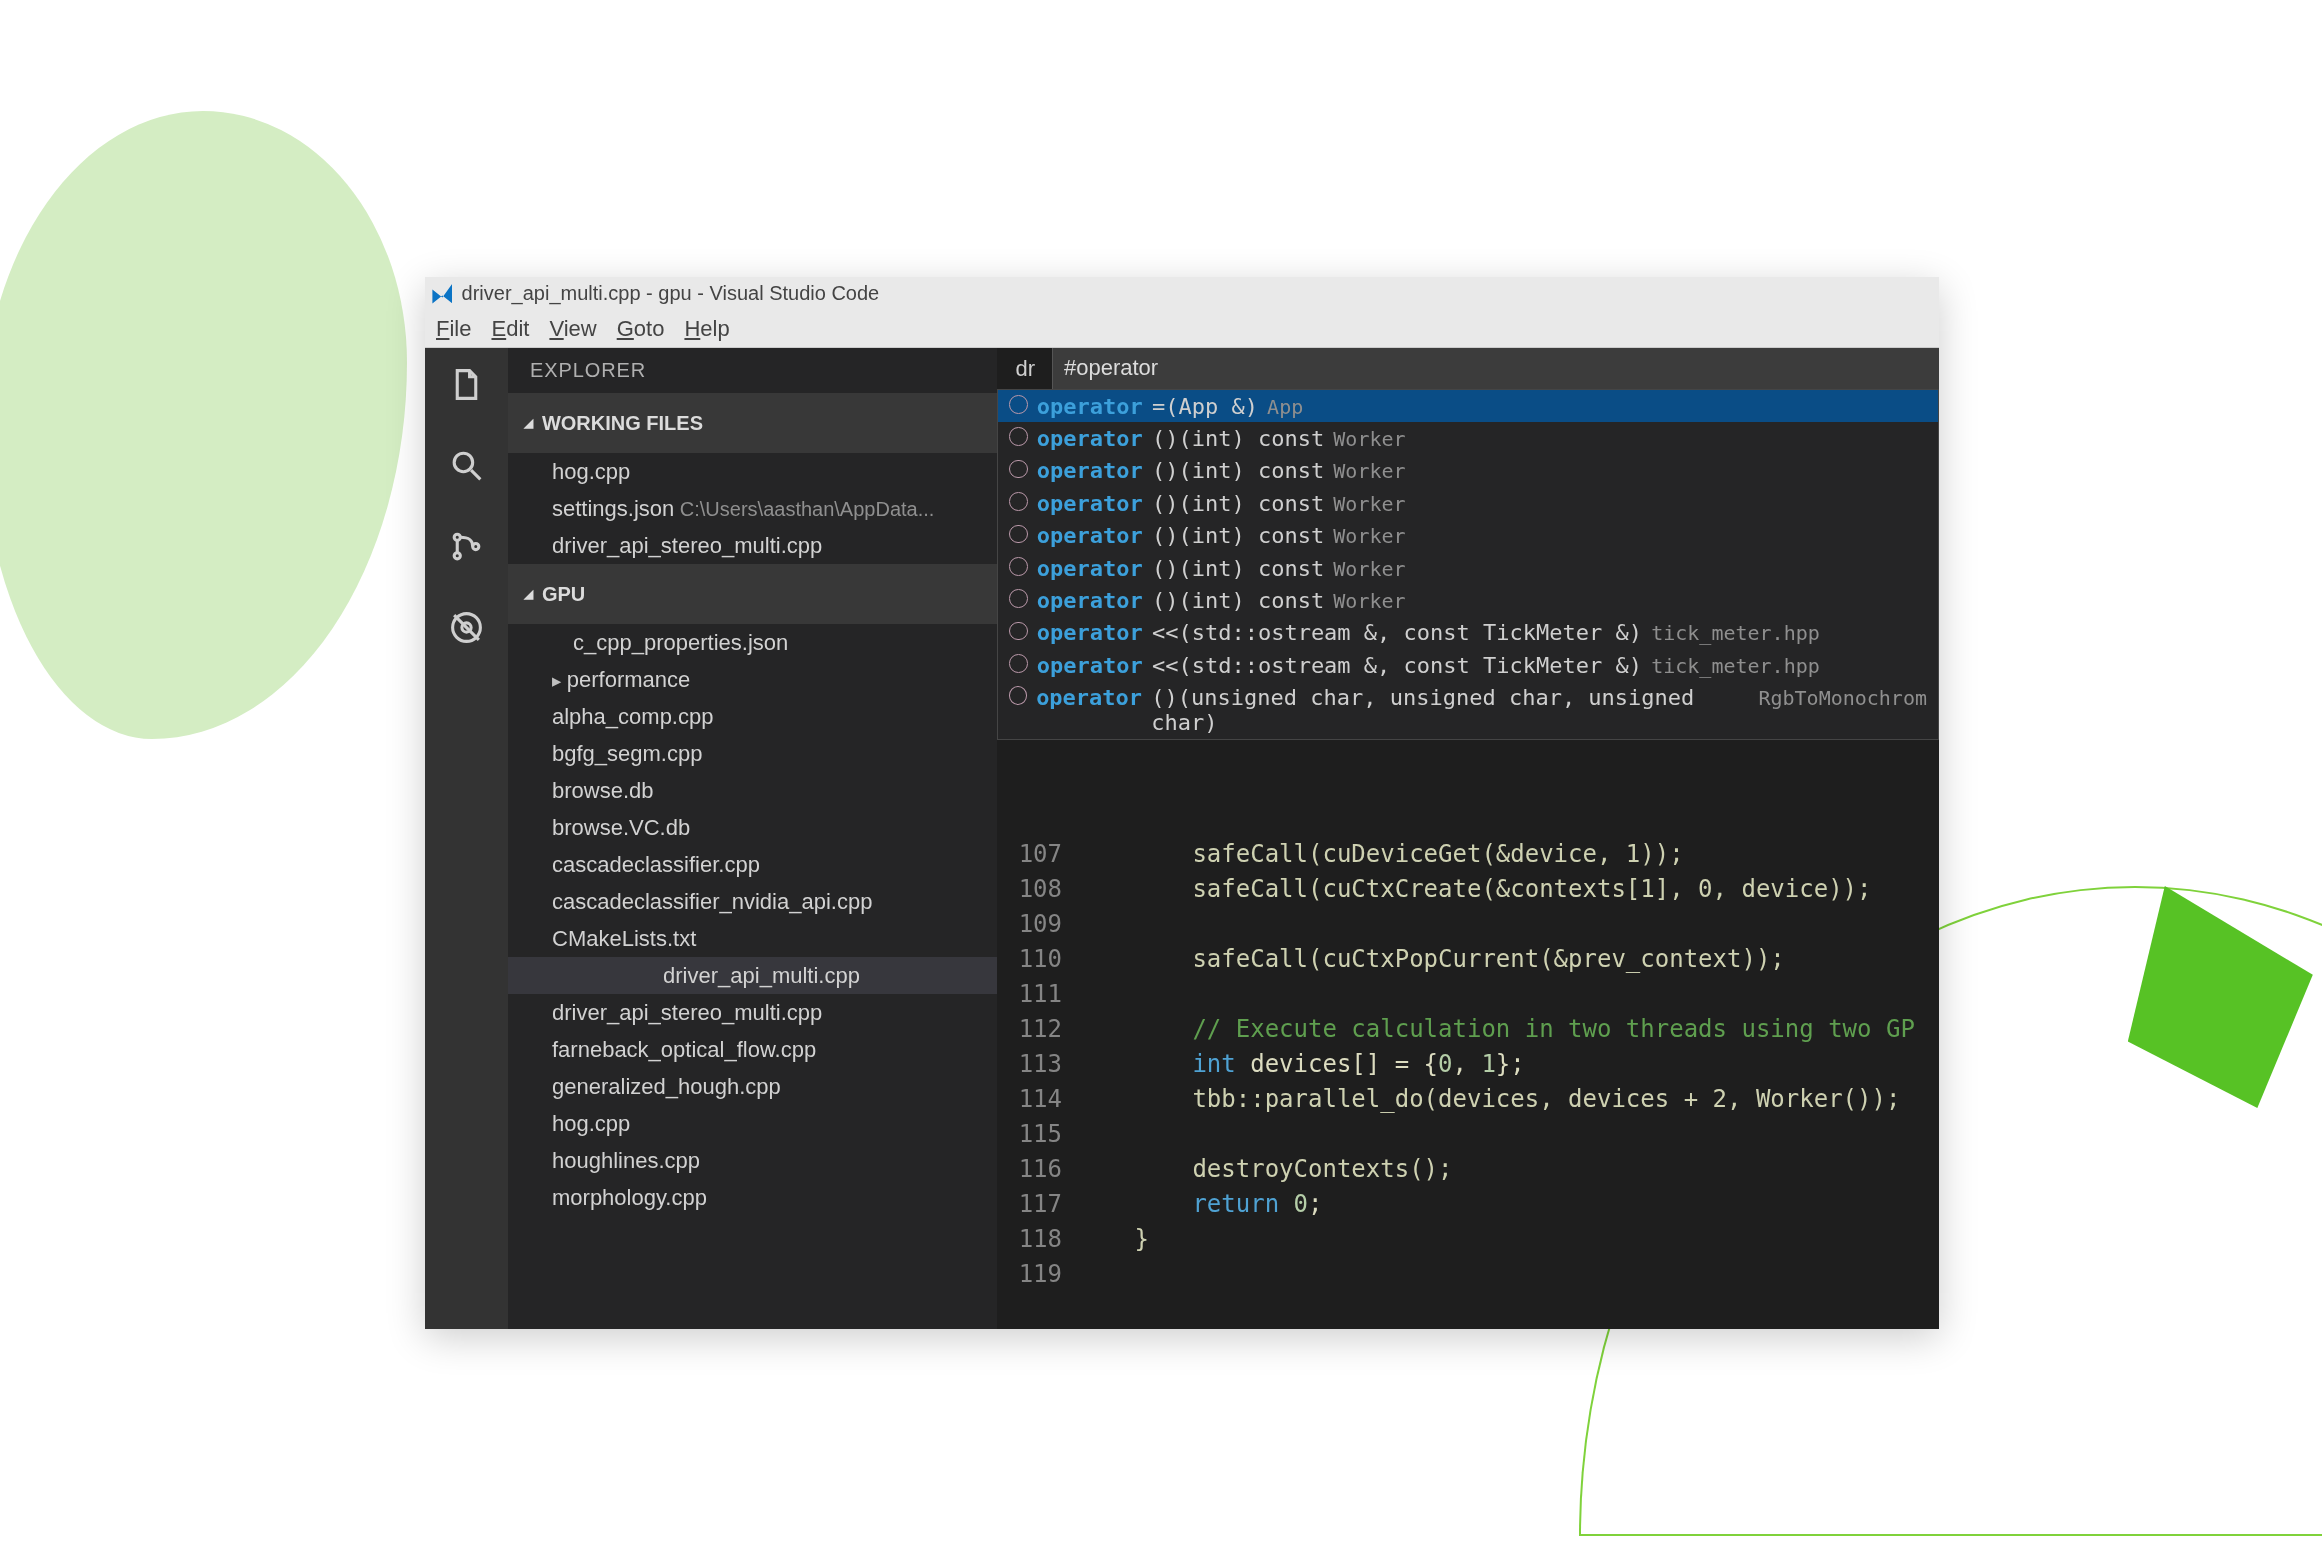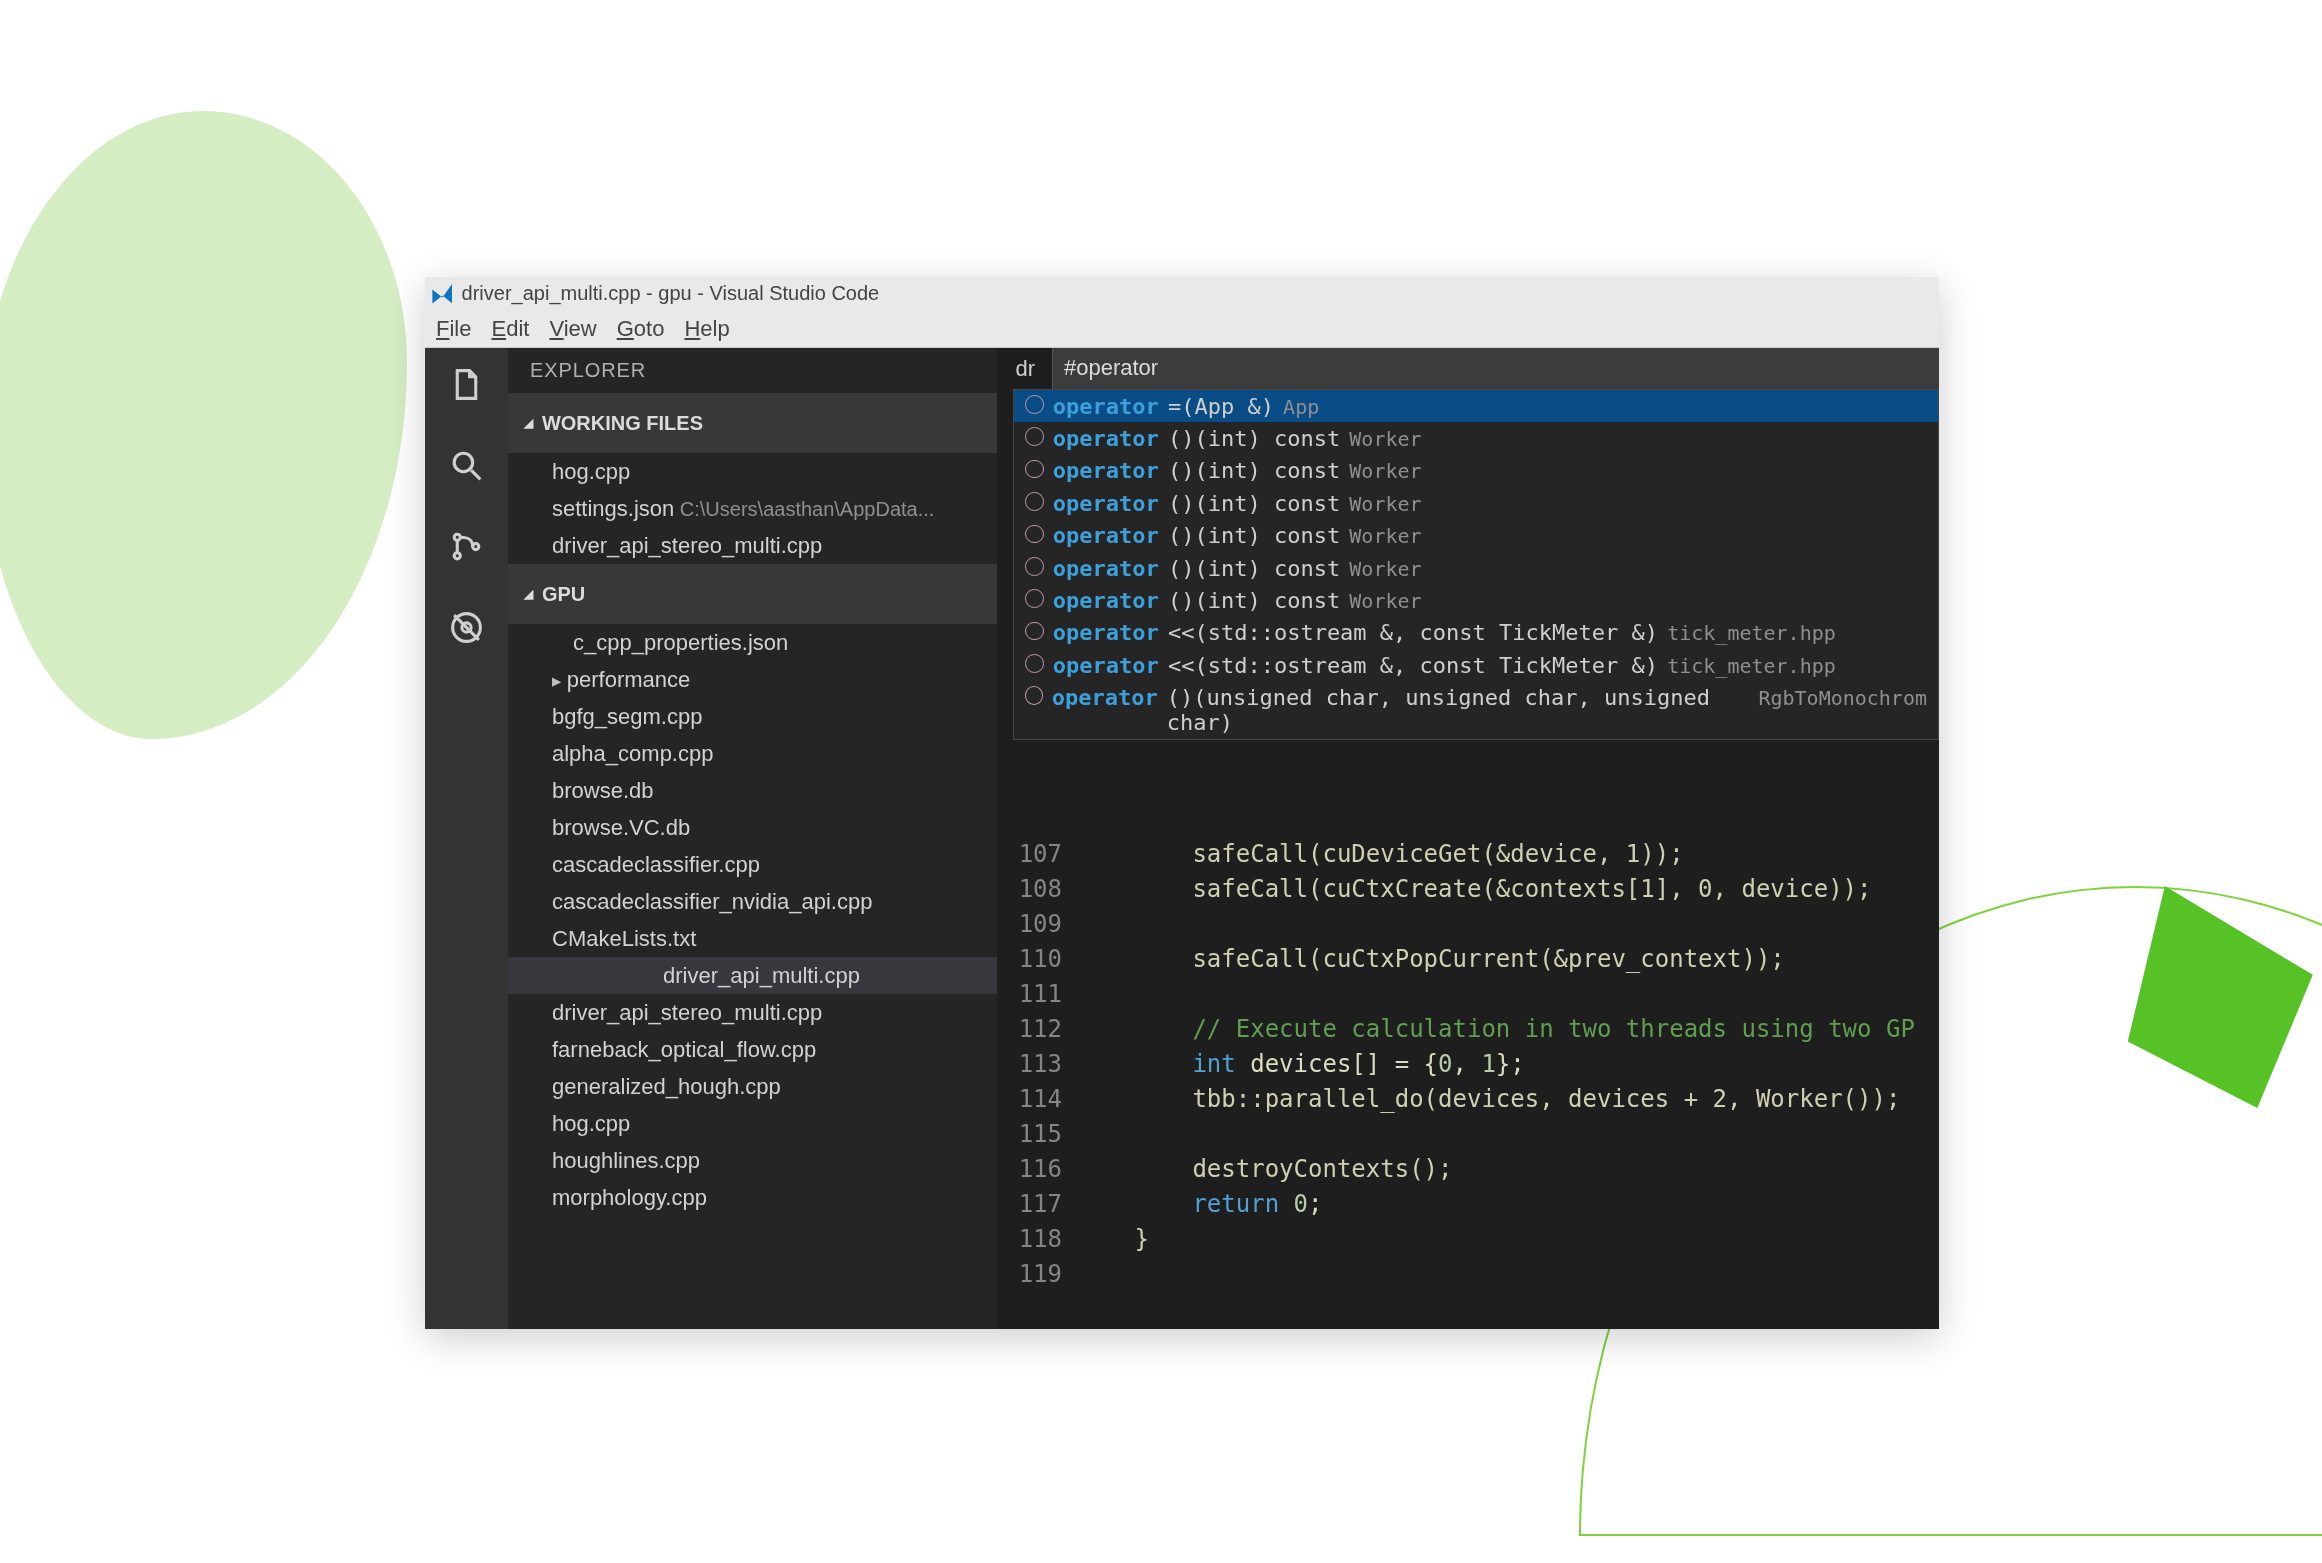--- a/index.html
+++ b/index.html
@@ -170,21 +170,21 @@
   left: 55px; top: 0;
   right: 0;
   background: #3c3c3c;
   color: #dcdcdc;
   font-size: 22px;
   padding: 7.4px 11px;
   border-left: 0.9px solid #555;
 }
 .suggest {
   position: absolute;
-  top: 41px; left: 16px; right: 0;
+  top: 41px; left: 0; right: 0;
   background: #252526;
   border: 0.9px solid #454545;
 }
 .suggest .row {
   display: flex;
   align-items: baseline;
   gap: 9.2px;
   padding: 3.7px 11px;
   font-family: Consolas, monospace;
   font-size: 22px;
@@ -282,22 +282,22 @@
       <div class="section-header">WORKING FILES</div>
       <div id="working-files">
           <div class="file-item">hog.cpp</div>
           <div class="file-item">settings.json<span class="dim">C:\Users\aasthan\AppData...</span></div>
           <div class="file-item">driver_api_stereo_multi.cpp</div>
         </div>
       <div class="section-header">GPU</div>
       <div id="tree">
           <div class="file-item indent">c_cpp_properties.json</div>
           <div class="file-item folder">performance</div>
+          <div class="file-item">alpha_comp.cpp</div>
           <div class="file-item">bgfg_segm.cpp</div>
-          <div class="file-item">alpha_comp.cpp</div>
           <div class="file-item">browse.db</div>
           <div class="file-item">browse.VC.db</div>
           <div class="file-item">cascadeclassifier.cpp</div>
           <div class="file-item">cascadeclassifier_nvidia_api.cpp</div>
           <div class="file-item">CMakeLists.txt</div>
           <div class="file-item active">driver_api_multi.cpp</div>
           <div class="file-item">driver_api_stereo_multi.cpp</div>
           <div class="file-item">farneback_optical_flow.cpp</div>
           <div class="file-item">generalized_hough.cpp</div>
           <div class="file-item">hog.cpp</div>

